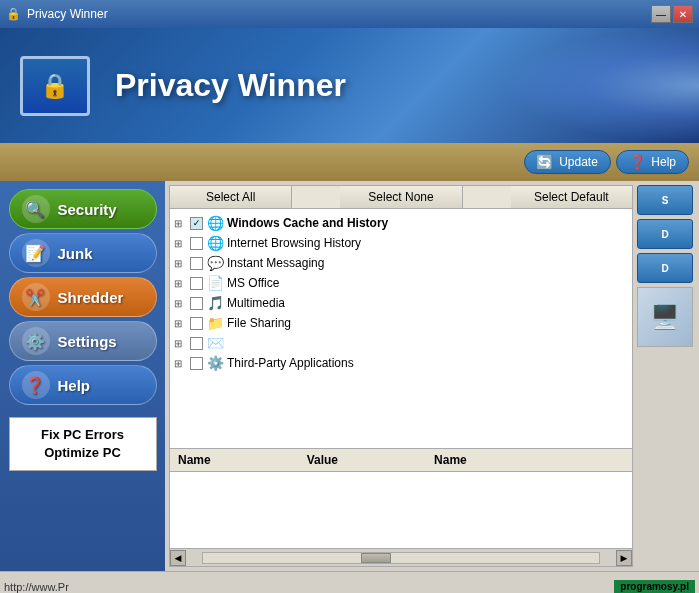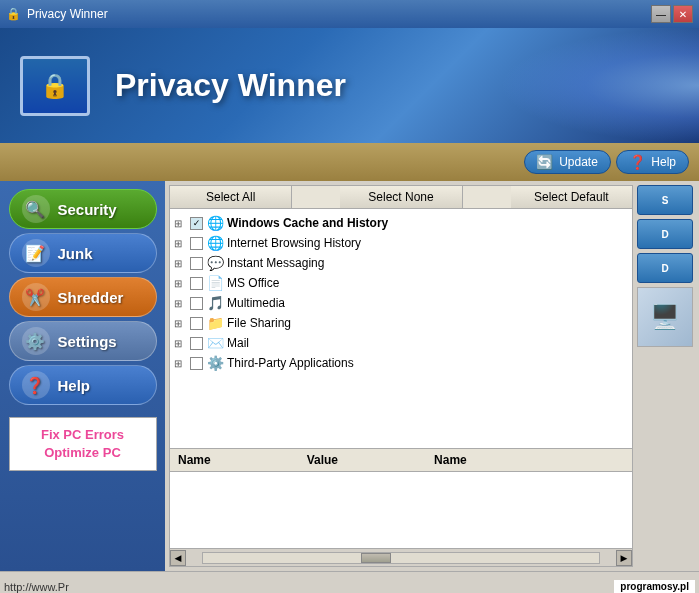--- a/index.html
+++ b/index.html
@@ -141,21 +141,21 @@
     .fix-pc-banner {
       width: 148px;
       margin-top: 8px;
       background: white;
       border: 1px solid #aaa;
       padding: 8px;
       text-align: center;
       font-weight: bold;
       font-size: 13px;
     }
-    .fix-pc-text { color: #ec4899; line-height: 1.4; }
+    .fix-pc-text { color: #000000; line-height: 1.4; }
 
     
     .tree-panel {
       background: white;
       border: 1px solid #aaa;
       flex: 1;
       overflow: hidden;
       display: flex;
       flex-direction: column;
     }
@@ -256,21 +256,21 @@
       background: #d4d0c8;
       border-top: 1px solid #aaa;
       display: flex;
       align-items: flex-end;
       justify-content: space-between;
       padding: 0 4px;
       font-size: 11px;
     }
     .status-url { color: #333; }
     .status-badge {
-      background: #ffffff;
+      background: #15803d;
       color: #000;
       padding: 1px 6px;
       font-size: 10px;
       font-weight: bold;
     }
 
     
     .app-wrapper {
       position: relative;
       width: 699px;
@@ -436,21 +436,20 @@
             <span class="tree-expand">⊞</span>
             <div class="tree-checkbox"></div>
             <span class="tree-icon">📁</span>
             <span class="tree-label">File Sharing</span>
           </div>
 
           <div class="tree-item">
             <span class="tree-expand">⊞</span>
             <div class="tree-checkbox"></div>
             <span class="tree-icon">✉️</span>
-            <span class="tree-label">Mail</span>
           </div>
 
           <div class="tree-item">
             <span class="tree-expand">⊞</span>
             <div class="tree-checkbox"></div>
             <span class="tree-icon">⚙️</span>
             <span class="tree-label">Third-Party Applications</span>
           </div>
 
         </div>

